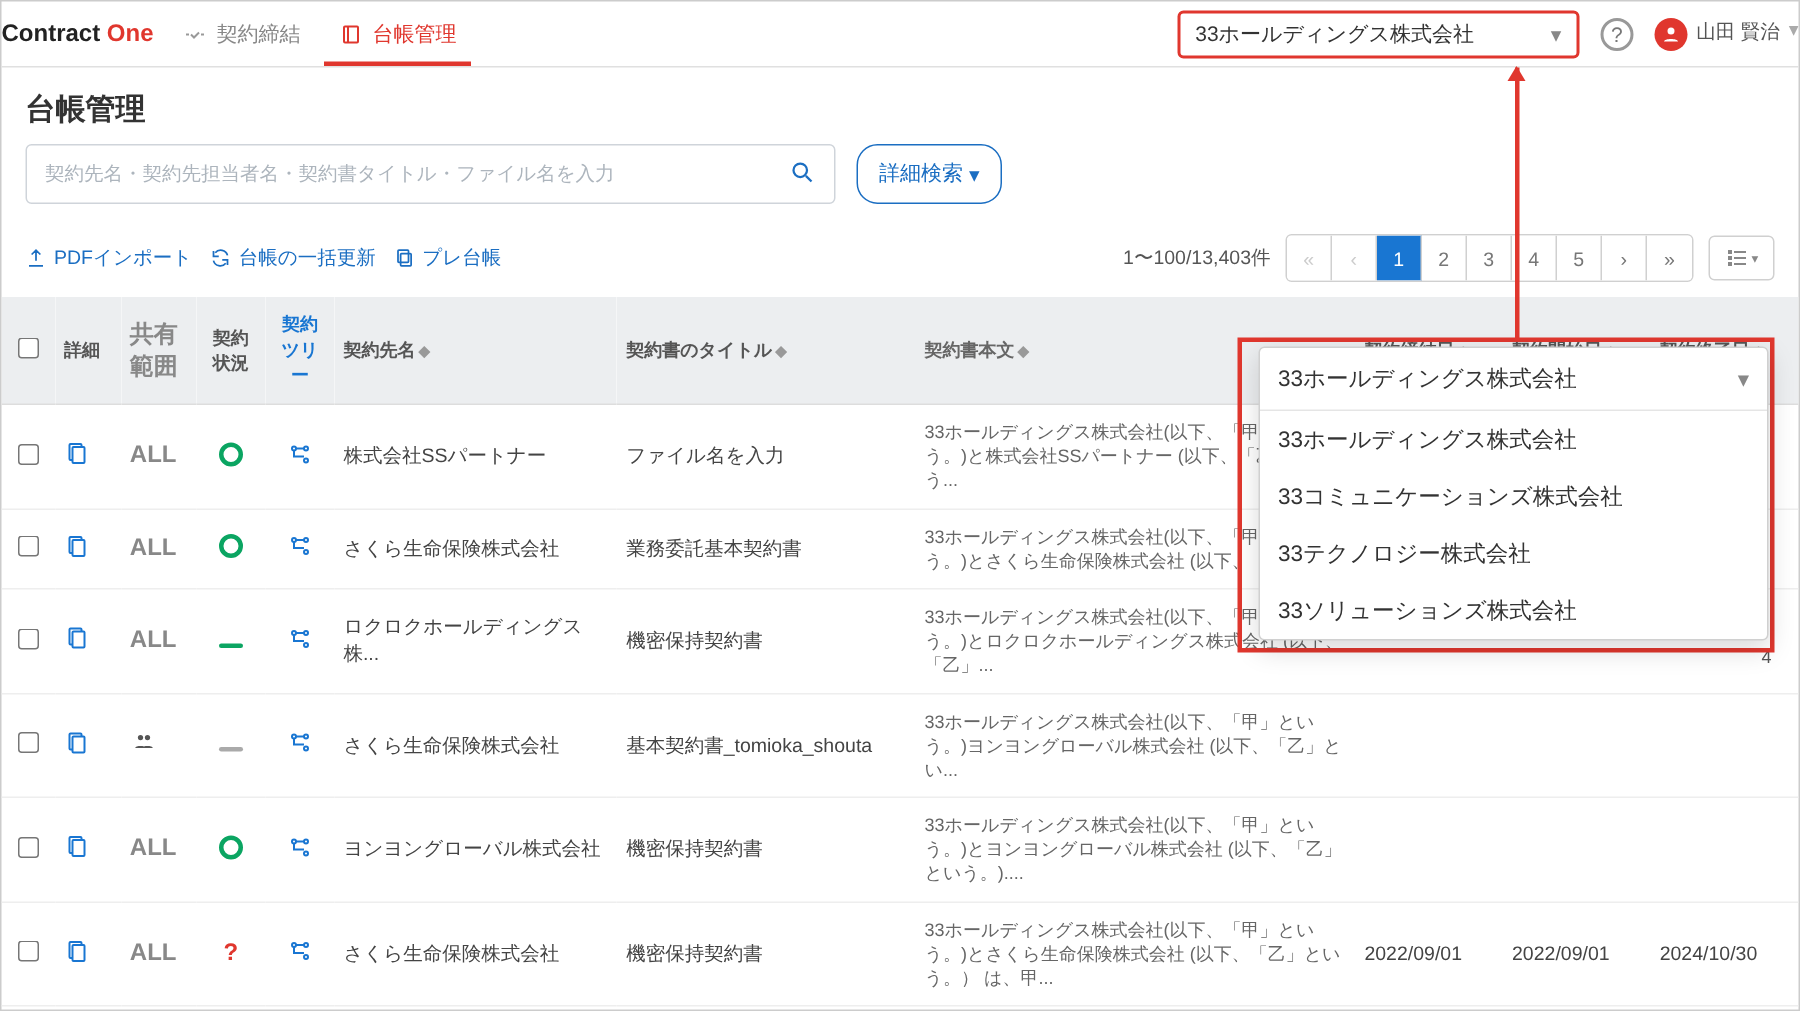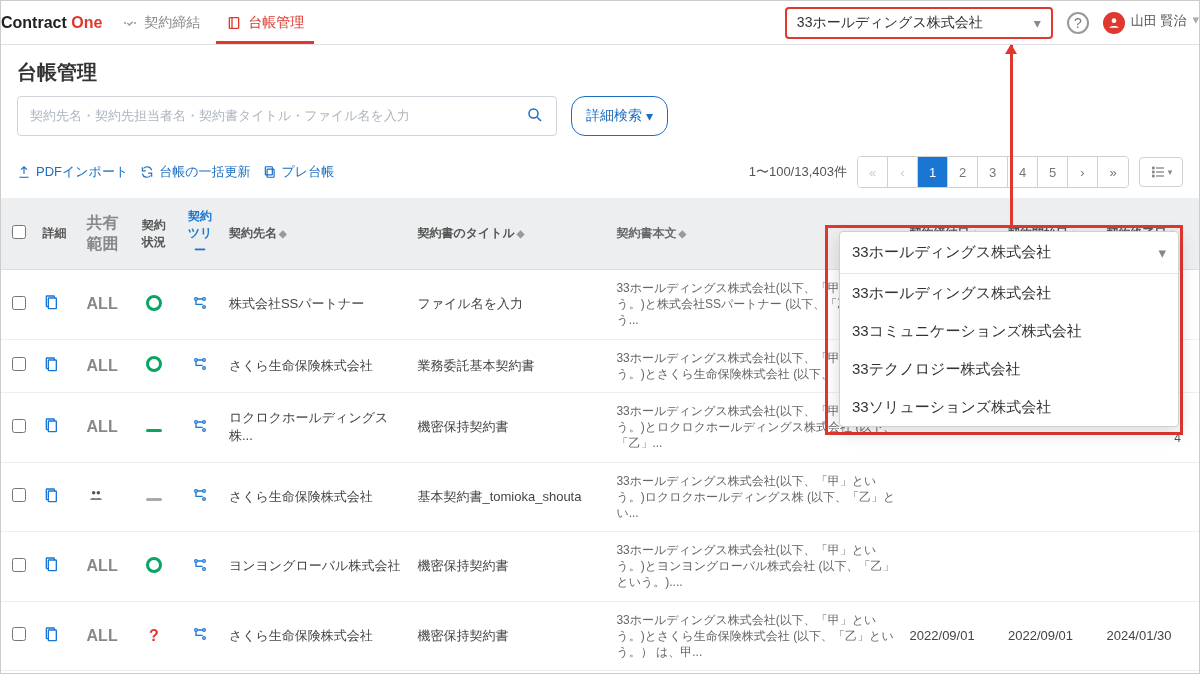--- a/index.html
+++ b/index.html
@@ -270,21 +270,21 @@
               </svg></span></td>
           <td class="col-status"><span class="status-dash-gray"></span></td>
           <td class="col-tree"><span class="tree-icon"><svg width="16" height="16" viewBox="0 0 24 24" fill="none" stroke="#1976d2" stroke-width="2">
                 <circle cx="6" cy="6" r="2"></circle>
                 <circle cx="18" cy="6" r="2"></circle>
                 <circle cx="18" cy="18" r="2"></circle>
                 <path d="M6 8v6h10M16 6h-8"></path>
               </svg></span></td>
           <td class="col-name">さくら生命保険株式会社</td>
           <td class="col-title">基本契約書_tomioka_shouta</td>
-          <td class="col-body">33ホールディングス株式会社(以下、「甲」という。)ロクロクホールディングス株 (以下、「乙」とい...</td>
+          <td class="col-body">33ホールディングス株式会社(以下、「甲」という。)ヨンヨングローバル株式会社 (以下、「乙」とい...</td>
           <td class="col-date"></td>
           <td class="col-date"></td>
           <td class="col-date"></td>
         </tr>
         <tr>
           <td class="col-chk"><input type="checkbox" style=""></td>
           <td class="col-detail"><span class="detail-icon">
               <svg width="16" height="16" viewBox="0 0 24 24" fill="none" stroke="#1976d2" stroke-width="2">
                 <rect x="5" y="3" width="12" height="16" rx="1"></rect>
                 <rect x="8" y="6" width="12" height="16" rx="1" fill="#fff"></rect>
@@ -319,21 +319,21 @@
                 <circle cx="6" cy="6" r="2"></circle>
                 <circle cx="18" cy="6" r="2"></circle>
                 <circle cx="18" cy="18" r="2"></circle>
                 <path d="M6 8v6h10M16 6h-8"></path>
               </svg></span></td>
           <td class="col-name">さくら生命保険株式会社</td>
           <td class="col-title">機密保持契約書</td>
           <td class="col-body">33ホールディングス株式会社(以下、「甲」という。)とさくら生命保険株式会社 (以下、「乙」という。） は、甲...</td>
           <td class="col-date">2022/09/01</td>
           <td class="col-date">2022/09/01</td>
-          <td class="col-date">2024/01/30</td>
+          <td class="col-date">2024/10/30</td>
         </tr>
         <tr>
           <td class="col-chk"></td>
           <td class="col-detail"></td>
           <td class="col-share"></td>
           <td class="col-status"></td>
           <td class="col-tree"></td>
           <td class="col-name">ロクロクホールディングス株...</td>
           <td class="col-title">SSEプロジェクト遂行...</td>
           <td class="col-body">33ホールディングス株式会社(以下、「甲」という。)とロクロクホールディングス株式会社 (以下、「乙」という...</td>

